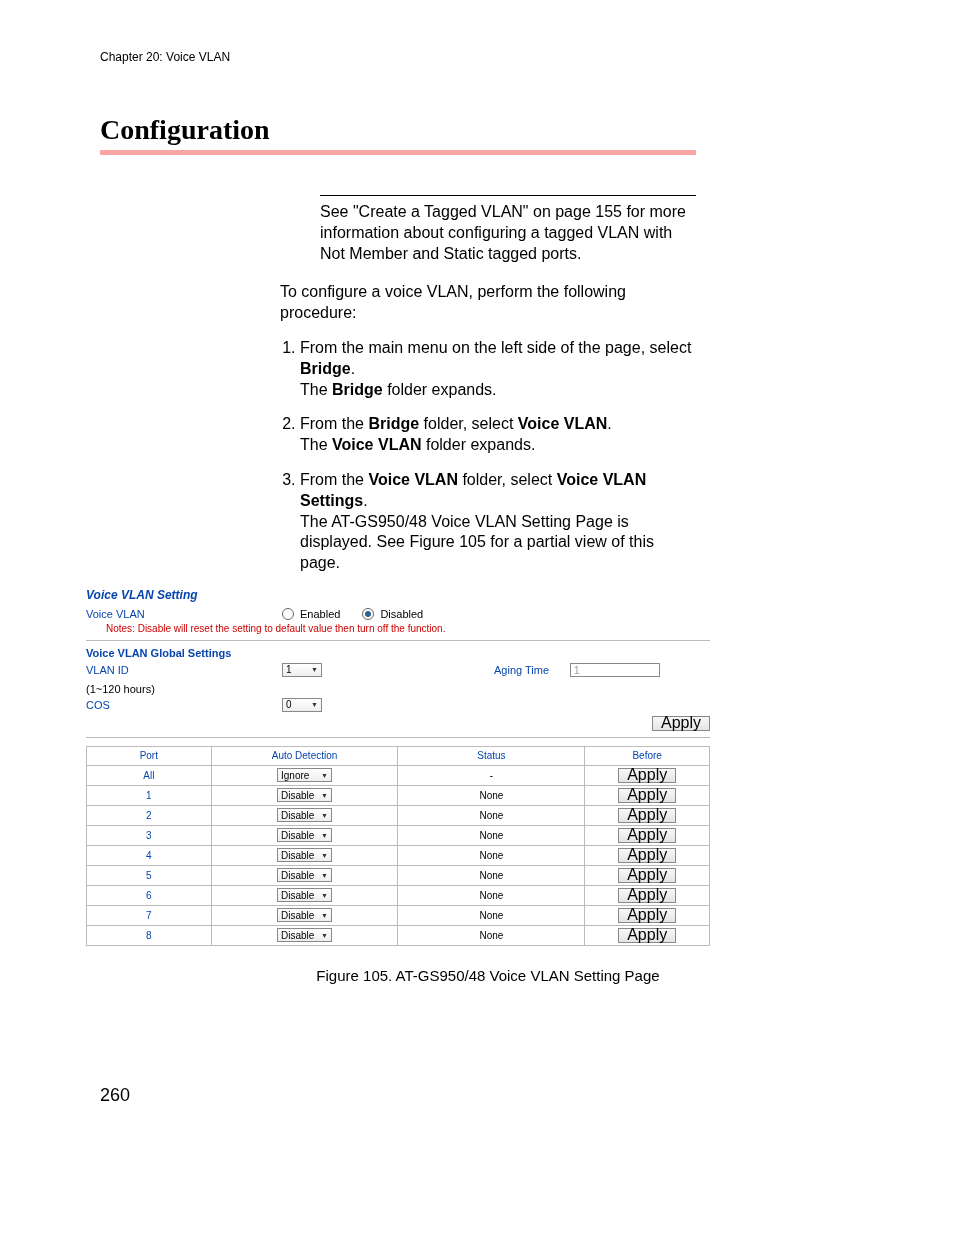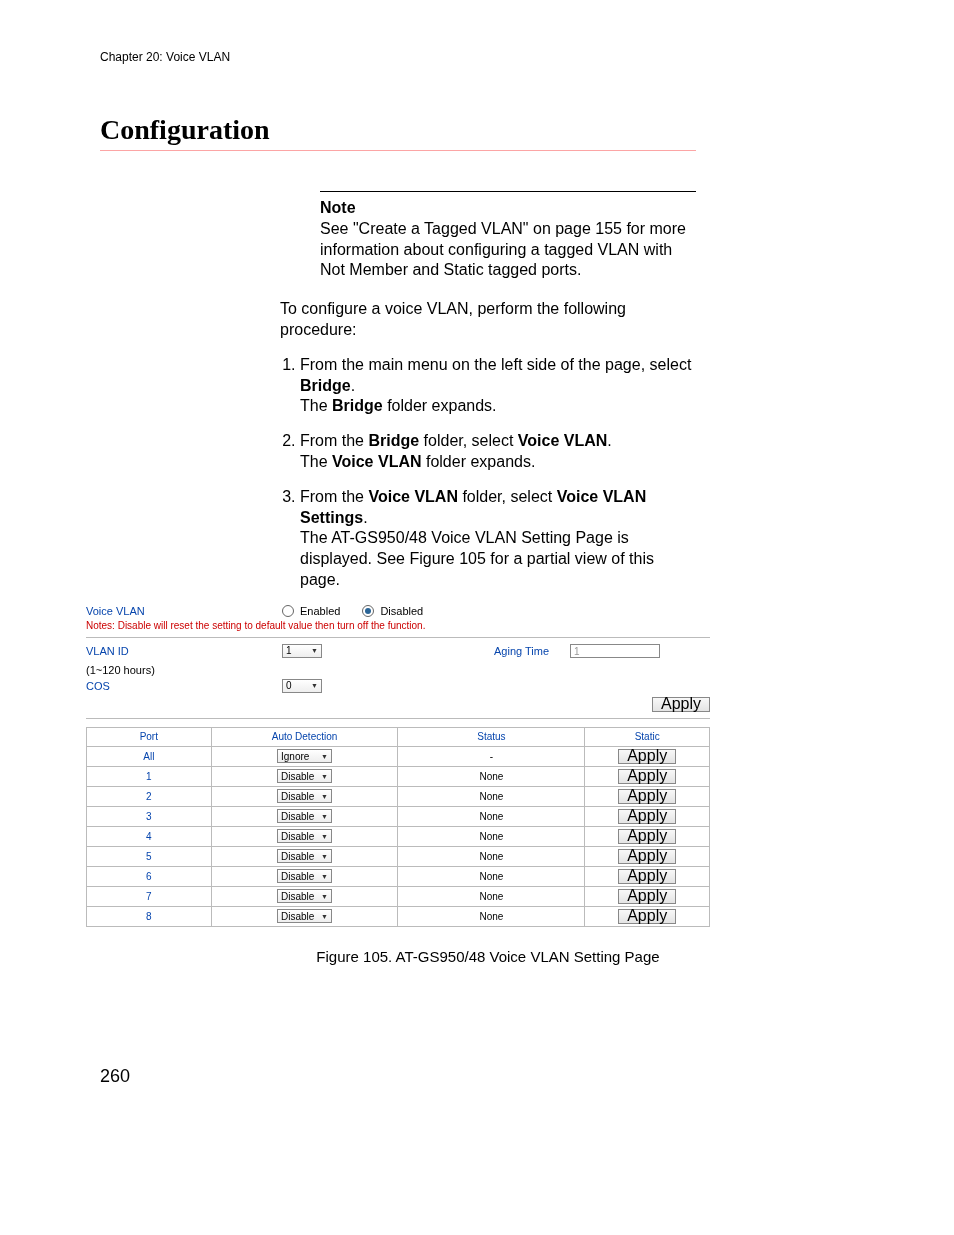--- a/index.html
+++ b/index.html
@@ -16,21 +16,21 @@
     width: 796px;
   }
   .chapter-line {
     font-size: 12px;
     margin-bottom: 50px;
   }
   .h1 {
     font-family: Georgia, 'Times New Roman', serif;
     font-size: 28px;
     font-weight: bold;
-    border-bottom: 1px solid #fca5a5;
+    border-bottom: 5px solid #fca5a5;
     padding-bottom: 4px;
     margin-bottom: 40px;
   }
   .body-col {
     margin-left: 180px;
     font-size: 16px;
     line-height: 1.3;
   }
   .body-col p { margin: 0 0 14px 0; }
   .note-block {
@@ -47,21 +47,21 @@
     font-size: 11px;
   }
   .sec-title {
     color: #0645AD;
     font-weight: bold;
     font-style: italic;
     font-size: 12px;
     margin-bottom: 6px;
   }
   .blue-label { color: #0645AD; font-size: 11px; }
-  .red-note { color: #c00; font-size: 10px; }
+  .red-note { color: #c00; font-size: 10px; margin-left: 20px; }
   .hr { border-top: 1px solid #bbb; margin: 6px 0; }
   .form-row { display: flex; align-items: center; gap: 6px; margin: 3px 0; flex-wrap: wrap; }
   .lbl-col { width: 190px; }
   .radio { display:inline-block; width:10px; height:10px; border:1px solid #666; border-radius:50%; position:relative; vertical-align:middle; background:#fff;}
   .radio.checked::after { content:""; position:absolute; left:2px; top:2px; width:6px; height:6px; border-radius:50%; background:#2a6496;}
   .sel {
     display:inline-flex; align-items:center; justify-content:space-between;
     border:1px solid #888; background:linear-gradient(#fff,#eee);
     font-size:10px; padding:1px 3px; height:14px; box-sizing:border-box;
   }
@@ -91,21 +91,20 @@
 <body>
 
 <div class="page">
   <div class="chapter-line">Chapter 20: Voice VLAN</div>
 
   <div class="h1">Configuration</div>
 
   <div class="body-col">
 
     <div class="note-block">
-      <div class="note-title">Note</div>
       <div>See "Create a Tagged VLAN" on page 155 for more information about configuring a tagged VLAN with Not Member and Static tagged ports.</div>
     </div>
 
     <p>To configure a voice VLAN, perform the following procedure:</p>
 
     <ol class="steps">
       <li>
         <span>From the main menu on the left side of the page, select </span><span class="bold">Bridge</span><span>.</span><br>
         <span>The </span><span class="bold">Bridge</span><span> folder expands.</span>
       </li>
@@ -114,33 +113,35 @@
         <span>The </span><span class="bold">Voice VLAN</span><span> folder expands.</span>
       </li>
       <li>
         <span>From the </span><span class="bold">Voice VLAN</span><span> folder, select </span><span class="bold">Voice VLAN Settings</span><span>.</span><br>
         <span>The AT-GS950/48 Voice VLAN Setting Page is displayed. See Figure 105 for a partial view of this page.</span>
       </li>
     </ol>
   </div>
 
   <div class="ui-figure">
+    <div class="sec-title">Voice VLAN Setting</div>
 
     <div class="form-row">
       <span class="blue-label lbl-col">Voice VLAN</span>
       <span class="radio"></span>
       <span>Enabled</span>
       <span style="width:10px"></span>
       <span class="radio checked"></span>
       <span>Disabled</span>
     </div>
     <div class="red-note">Notes: Disable will reset the setting to default value then turn off the function.</div>
 
     <div class="hr"></div>
 
+    <div class="blue-label" style="font-weight:bold; margin:4px 0;">Voice VLAN Global Settings</div>
 
     <div class="form-row">
       <span class="blue-label lbl-col">VLAN ID</span>
       <span class="sel" style="width:40px;">
         <span>1</span>
           <span class="tri">▼</span>
       </span>
       <span style="flex:0 0 160px"></span>
       <span class="blue-label" style="width:70px">Aging Time</span>
       <span class="inp" style="width:90px;">1</span>
@@ -166,21 +167,21 @@
         <col style="width:20%">
           <col style="width:30%">
           <col style="width:30%">
           <col style="width:20%">
       </colgroup>
       <thead>
         <tr>
           <th>Port</th>
           <th>Auto Detection</th>
           <th>Status</th>
-          <th>Static</th>
+          <th>Before</th>
         </tr>
       </thead>
       <tbody id="port-tbody">
           <tr>
             <td class="port-link">All</td>
             <td><span class="sel" style="width:55px;">
                 <span>Ignore</span>
                 <span class="tri">▼</span>
               </span></td>
             <td>-</td>

